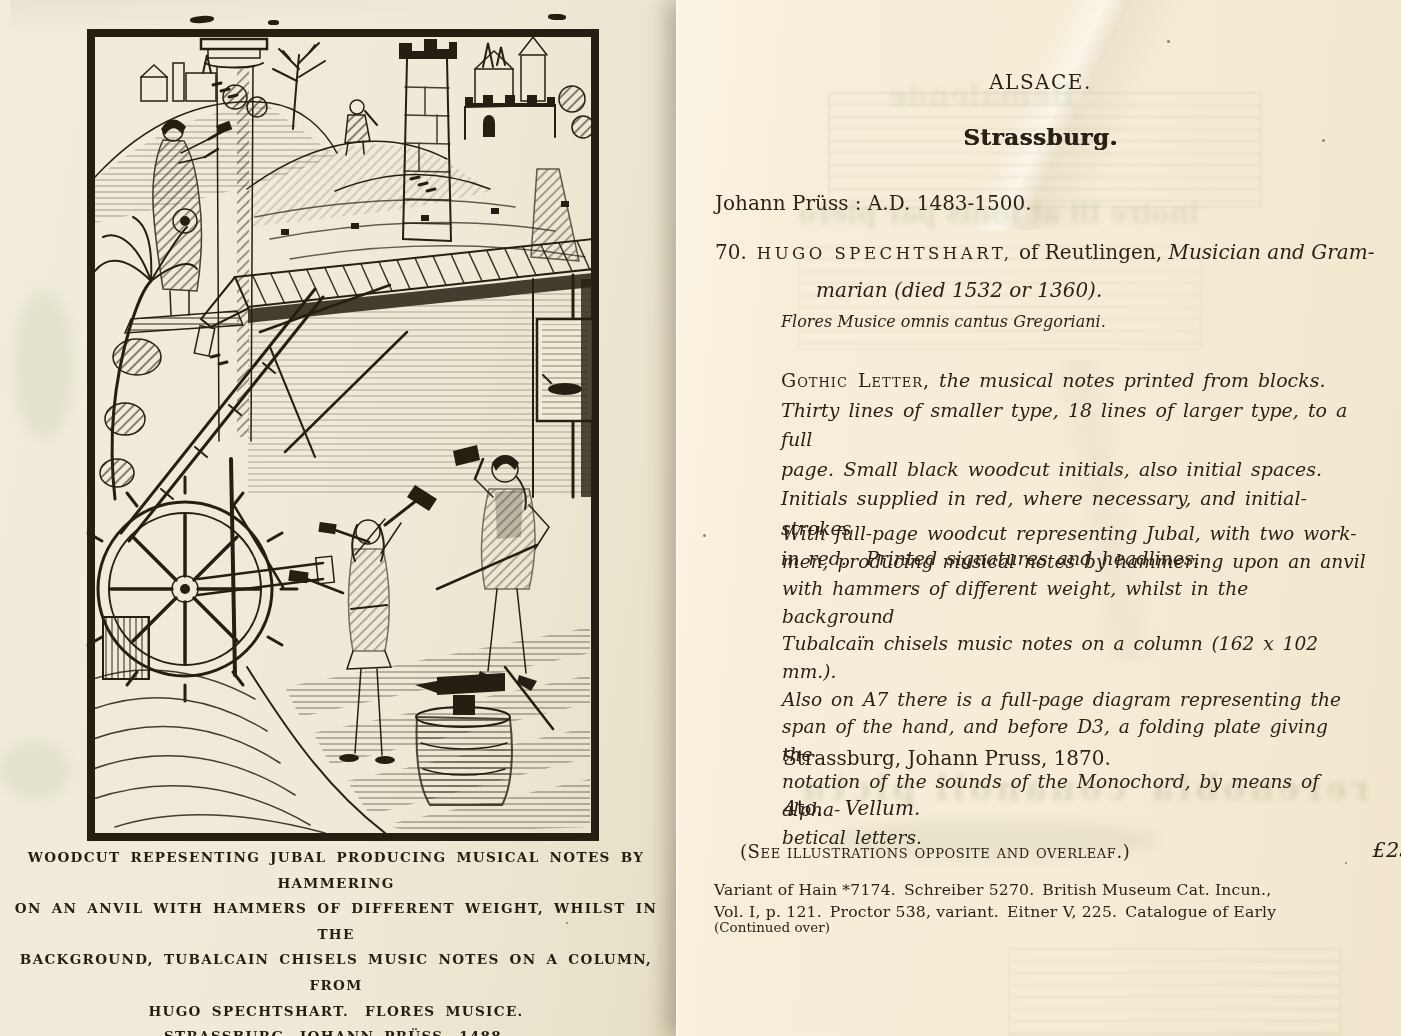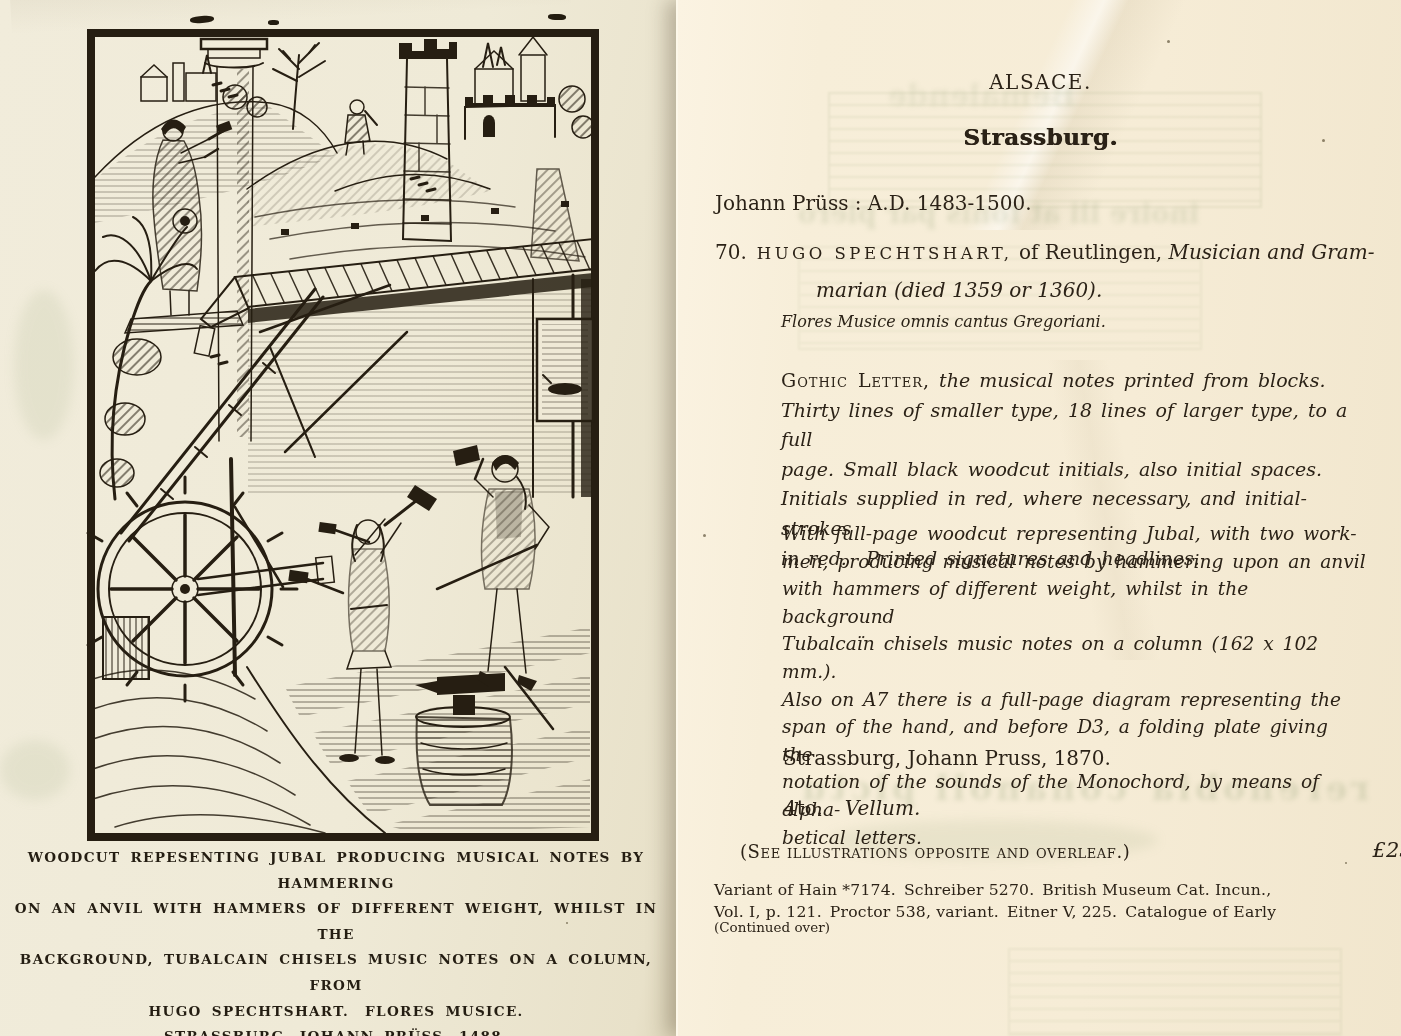--- a/index.html
+++ b/index.html
@@ -373,21 +373,21 @@
     <div class="gblob" style="left:150px;top:820px;width:330px;height:40px"></div>
 
     <h1 class="pr alsace">ALSACE.</h1>
     <h2 class="pr strass">Strassburg.</h2>
 
     <div class="pr printer">Johann Prüss : A.D. 1483-1500.</div>
 
     <div class="pr entry-head">
       <span class="num">70.</span><span class="sc">HUGO SPECHTSHART,</span><span> of Reutlingen, </span><span class="it">Musician and Gram-</span>
     </div>
-    <div class="pr entry-head2 it">marian (died 1359 or 1360).</div>
+    <div class="pr entry-head2 it">marian (died 1532 or 1360).</div>
 
     <div class="pr worktitle">Flores Musice omnis cantus Gregoriani.</div>
 
     <div class="pr para p1">
       <span class="sc2">Gothic Letter,</span><span class="it"> the musical notes printed from blocks.<br>Thirty lines of smaller type, 18 lines of larger type, to a full<br>page. Small black woodcut initials, also initial spaces.<br>Initials supplied in red, where necessary, and initial-strokes<br>in red.  Printed signatures and headlines.</span>
     </div>
 
     <div class="pr para p2 it">With full-page woodcut representing Jubal, with two work-<br>men, producing musical notes by hammering upon an anvil<br>with hammers of different weight, whilst in the background<br>Tubalcaïn chisels music notes on a column (162 x 102 mm.).<br>Also on A7 there is a full-page diagram representing the<br>span of the hand, and before D3, a folding plate giving the<br>notation of the sounds of the Monochord, by means of alpha-<br>betical letters.</div>
 
     <div class="pr imprint">Strassburg, Johann Pruss, 1870.</div>

